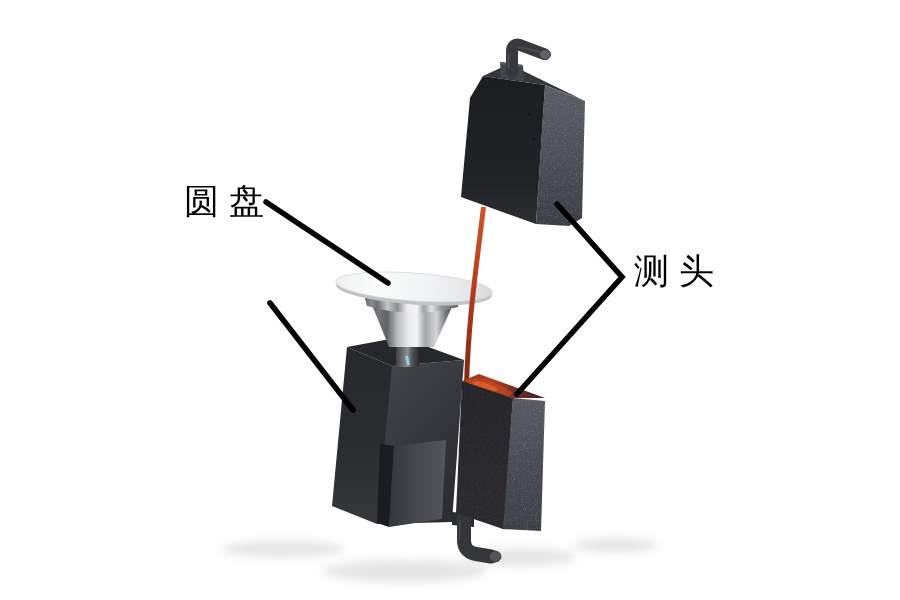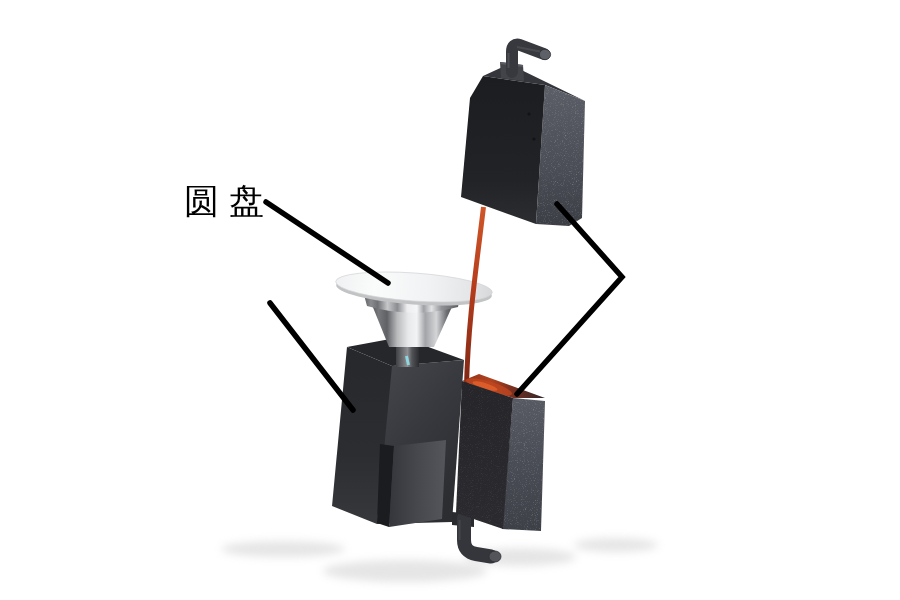--- a/index.html
+++ b/index.html
@@ -195,13 +195,14 @@
     </g>
 
     <g stroke="#000000" stroke-width="5.5" fill="none" stroke-linecap="round">
       <path d="M266,202 L388,283"></path>
       <path d="M270,303 L353,410"></path>
       <path d="M557,204 L622,277 L517,394" stroke-linejoin="miter"></path>
     </g>
   </svg>
 
   <div class="anno anno-disc">圆盘</div>
+  <div class="anno anno-probe">测头</div>
 </div>
 
 </body></html>

